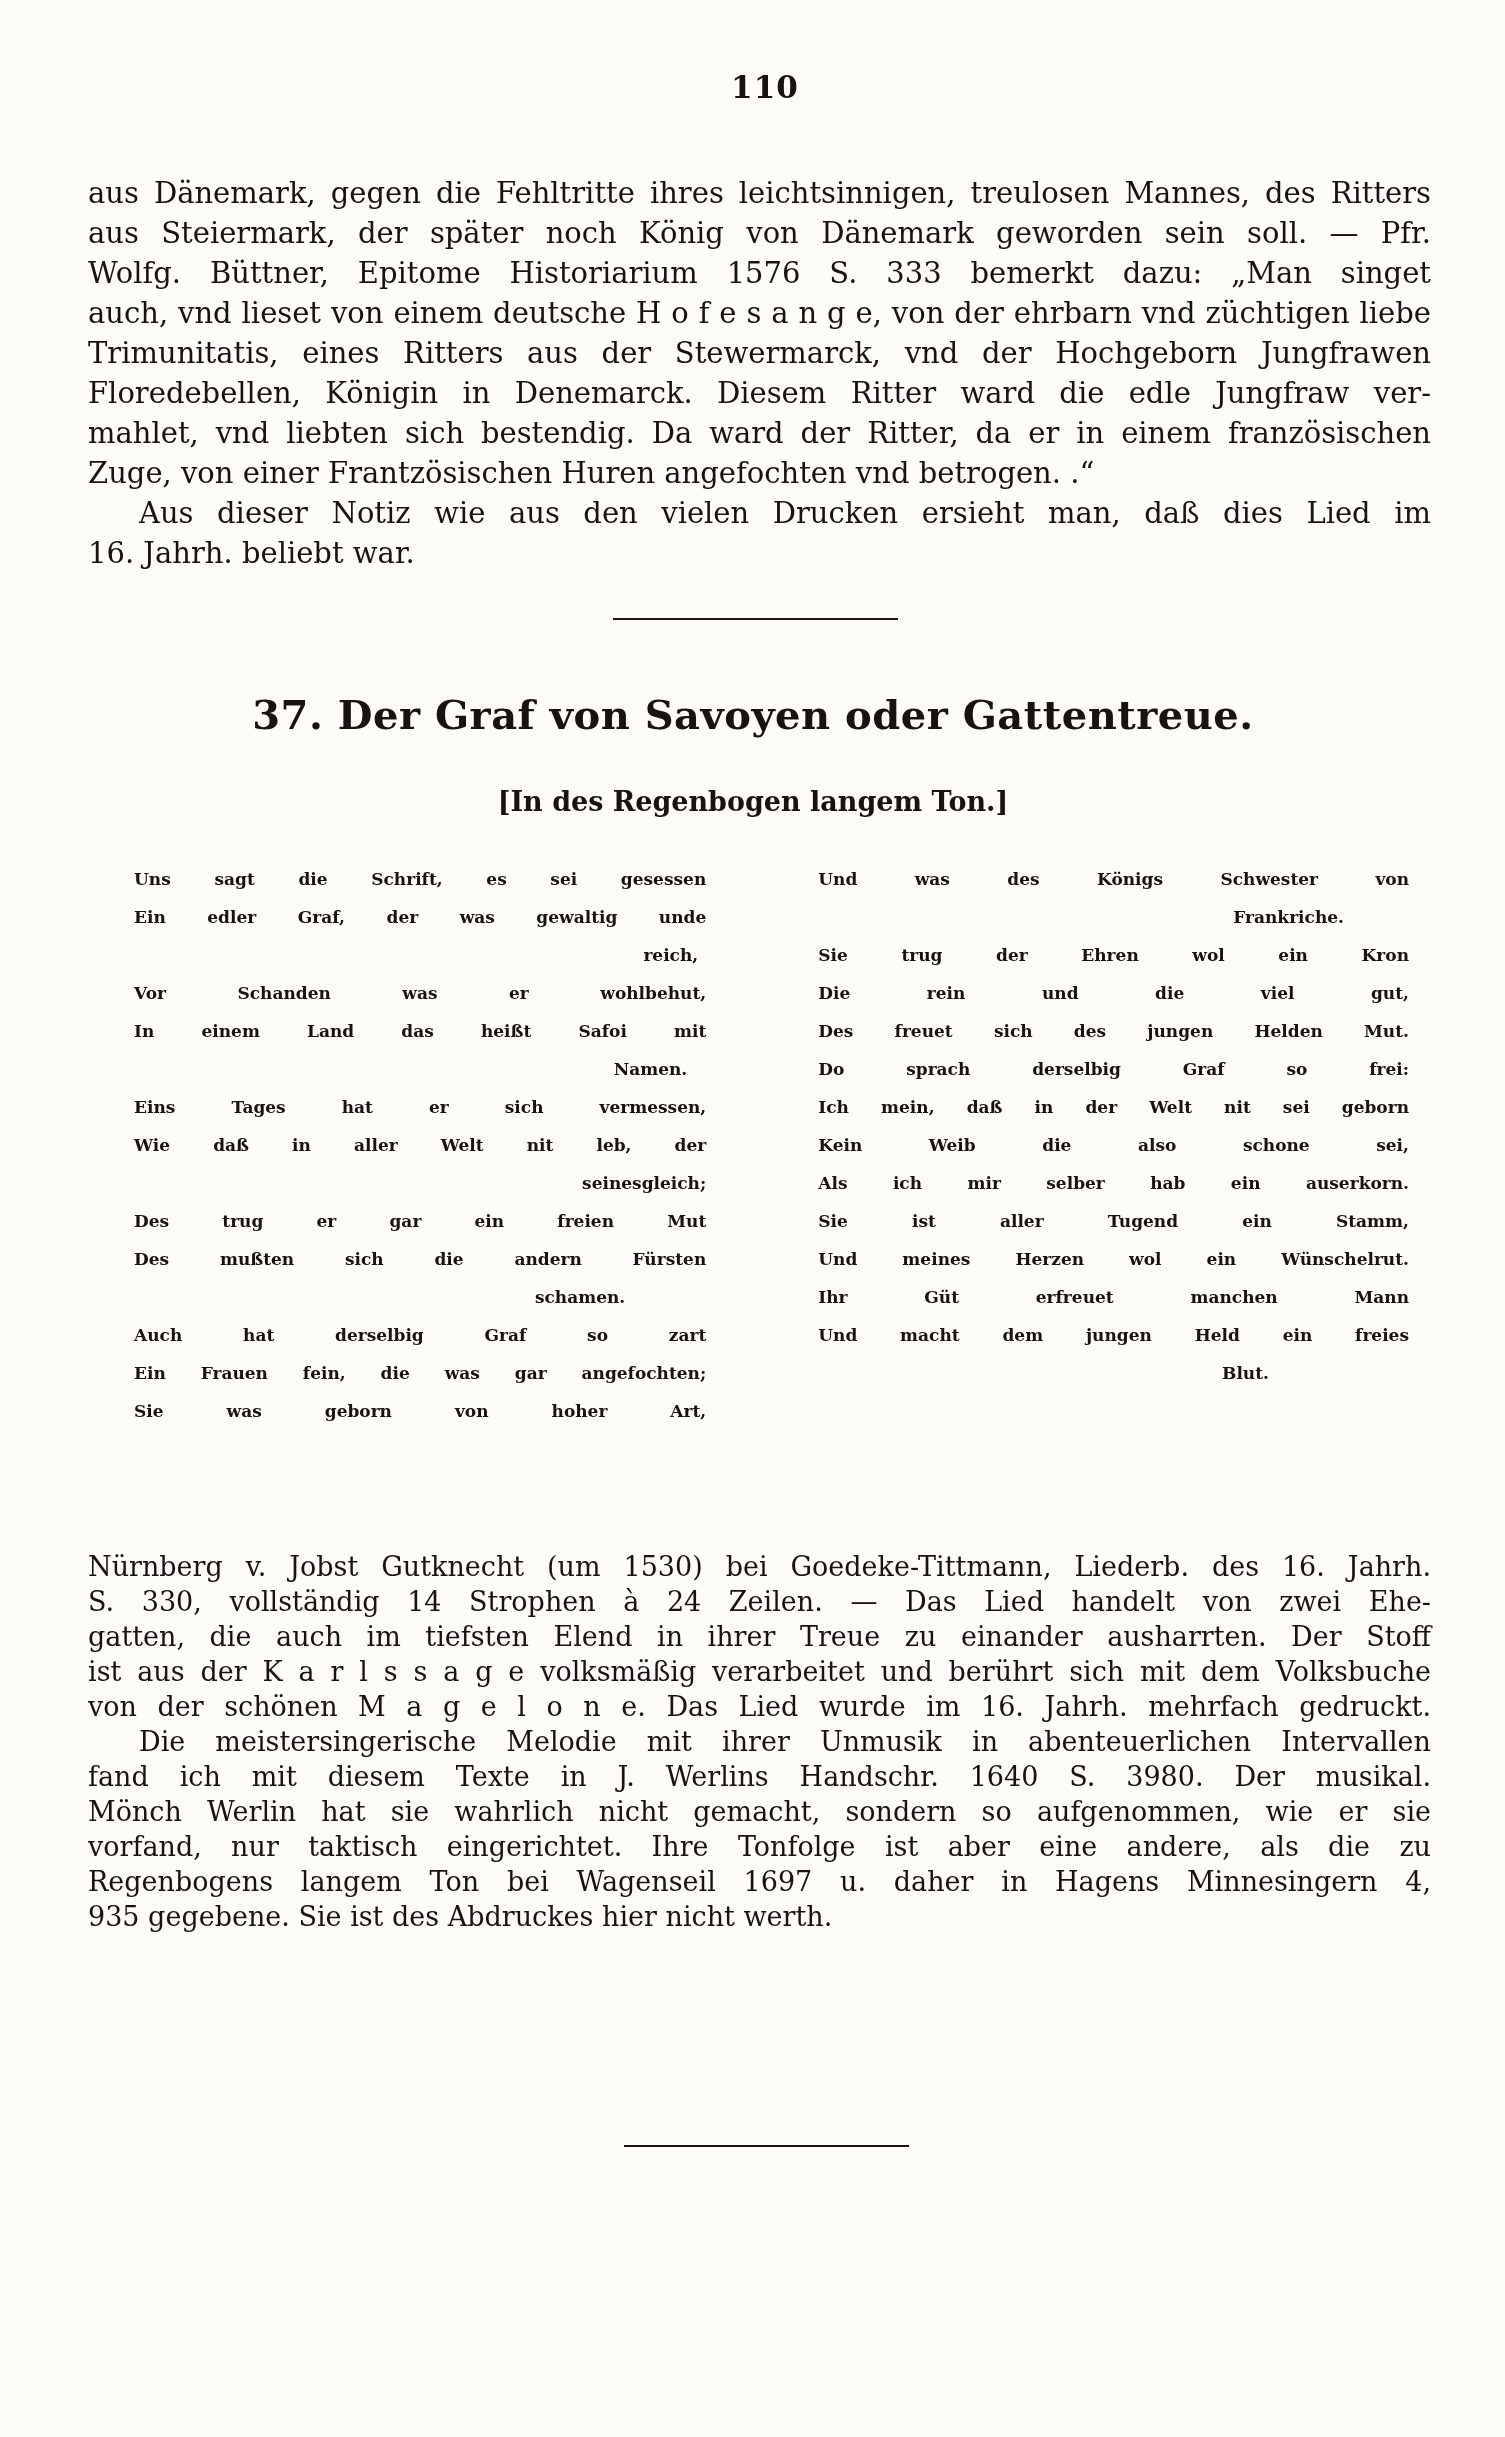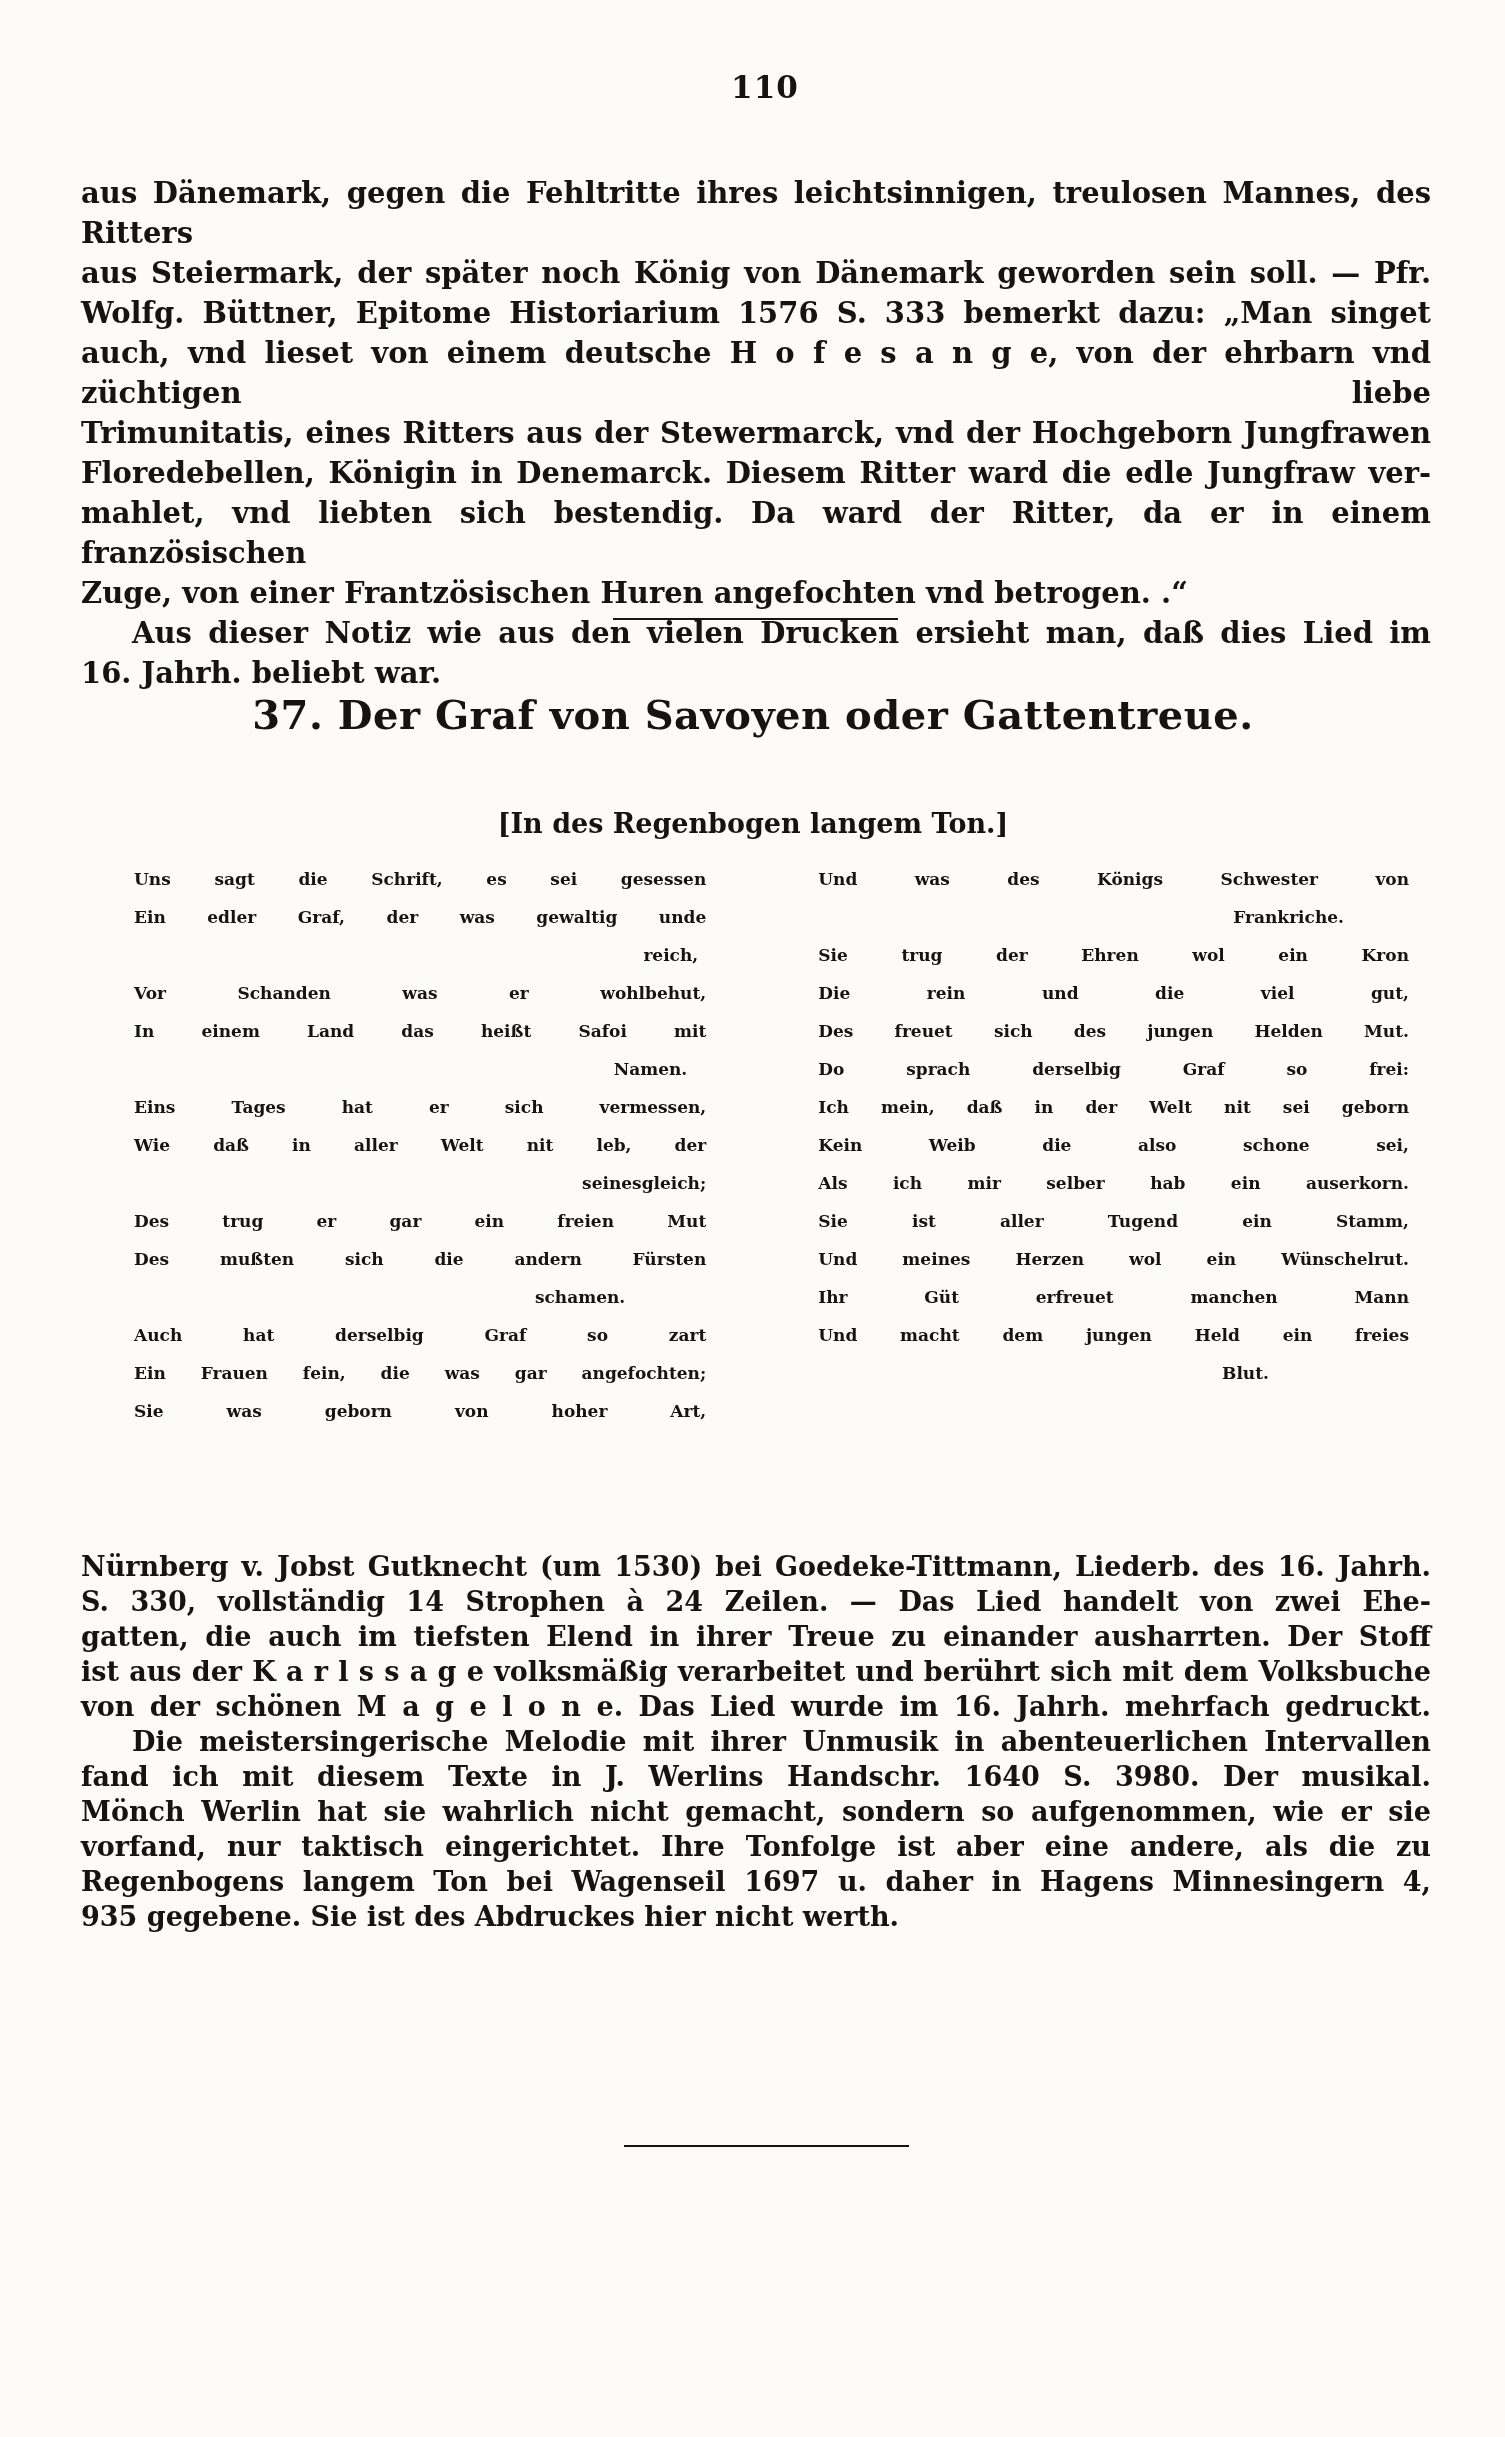--- a/index.html
+++ b/index.html
@@ -15,37 +15,37 @@
 
   .pagenum {
     position:absolute; top:69px; left:0; width:1506px;
     text-align:center; font-size:31px; font-weight:bold; letter-spacing:1.1px;margin-left:12px;
   }
 
   .textblock { position:absolute; left:81px; width:1350px; }
   .intro   { top:173px;  font-size:29px; line-height:40px; }
   .comment { top:1549px; font-size:27px; line-height:35px; }
 
-  .line { font-weight:bold; white-space:normal; }
+  .line { font-weight:normal; white-space:normal;margin-left:7px; }
   .j    { text-align:justify; text-align-last:justify; }
   .lst  { text-align:left; text-align-last:left; }
   .ind  { padding-left:51px; }
 
   .rule { position:absolute; left:613px; width:285px; height:2.2px; background:var(--ink); }
   .rule1 { top:618px; }
   .rule2 { top:2145px; left:624px; }
 
   .title {
     position:absolute; top:677px; left:0; width:1506px; margin:0;
     text-align:center; font-size:40px; line-height:75px; font-weight:bold;
     letter-spacing:0.5px;
   }
   .subtitle {
     position:absolute; top:786px; left:0; width:1506px;
-    text-align:center; font-size:27px; font-weight:bold;margin-top:22px;
+    text-align:center; font-size:27px; font-weight:bold;
   }
 
   .poem { position:absolute; top:860px; left:134px; width:1275px;
           display:flex; gap:112px; font-size:17px; }
   .col  { line-height:38px; }
   .colL { width:589px; }
   .colR { width:608px; }
   .pline { font-weight:bold; }
   .cont  { text-align:right; text-align-last:right; }
   .pr15  { padding-right:8px; }

